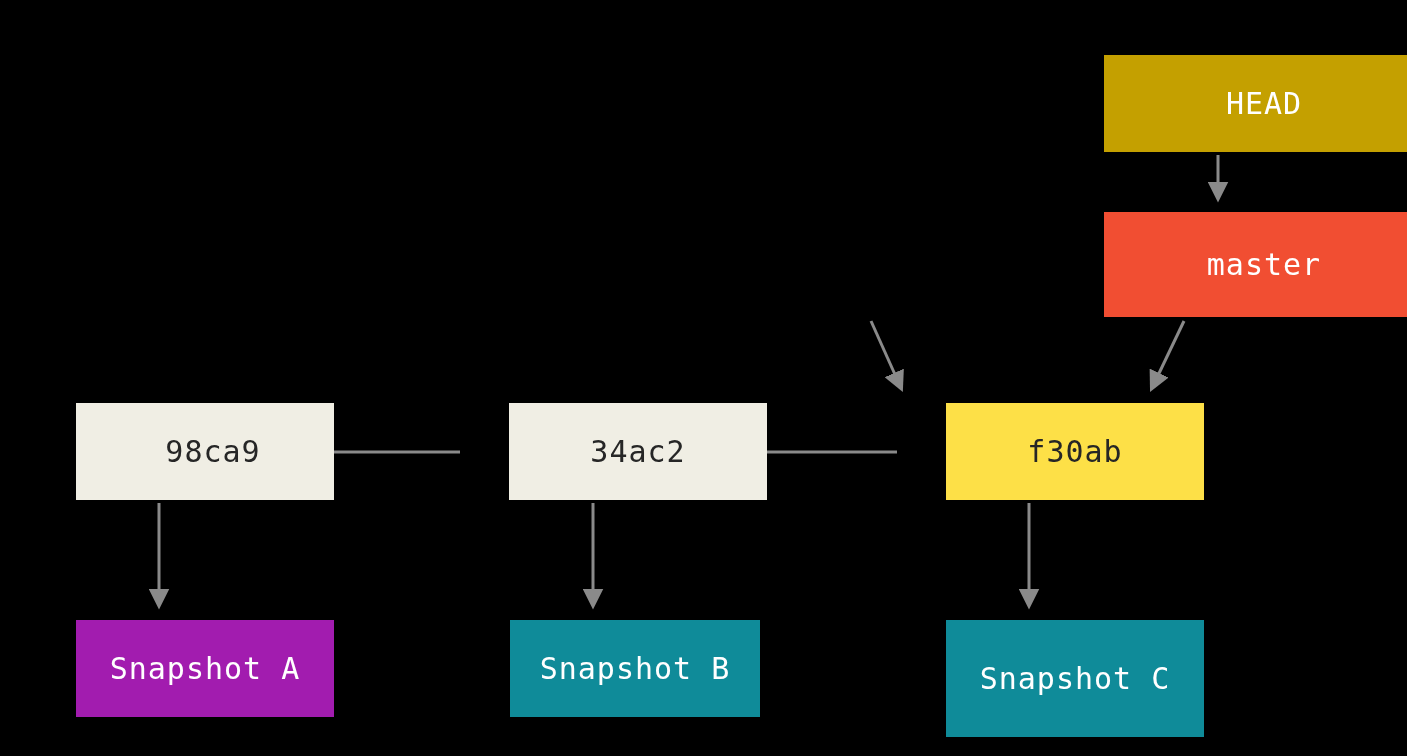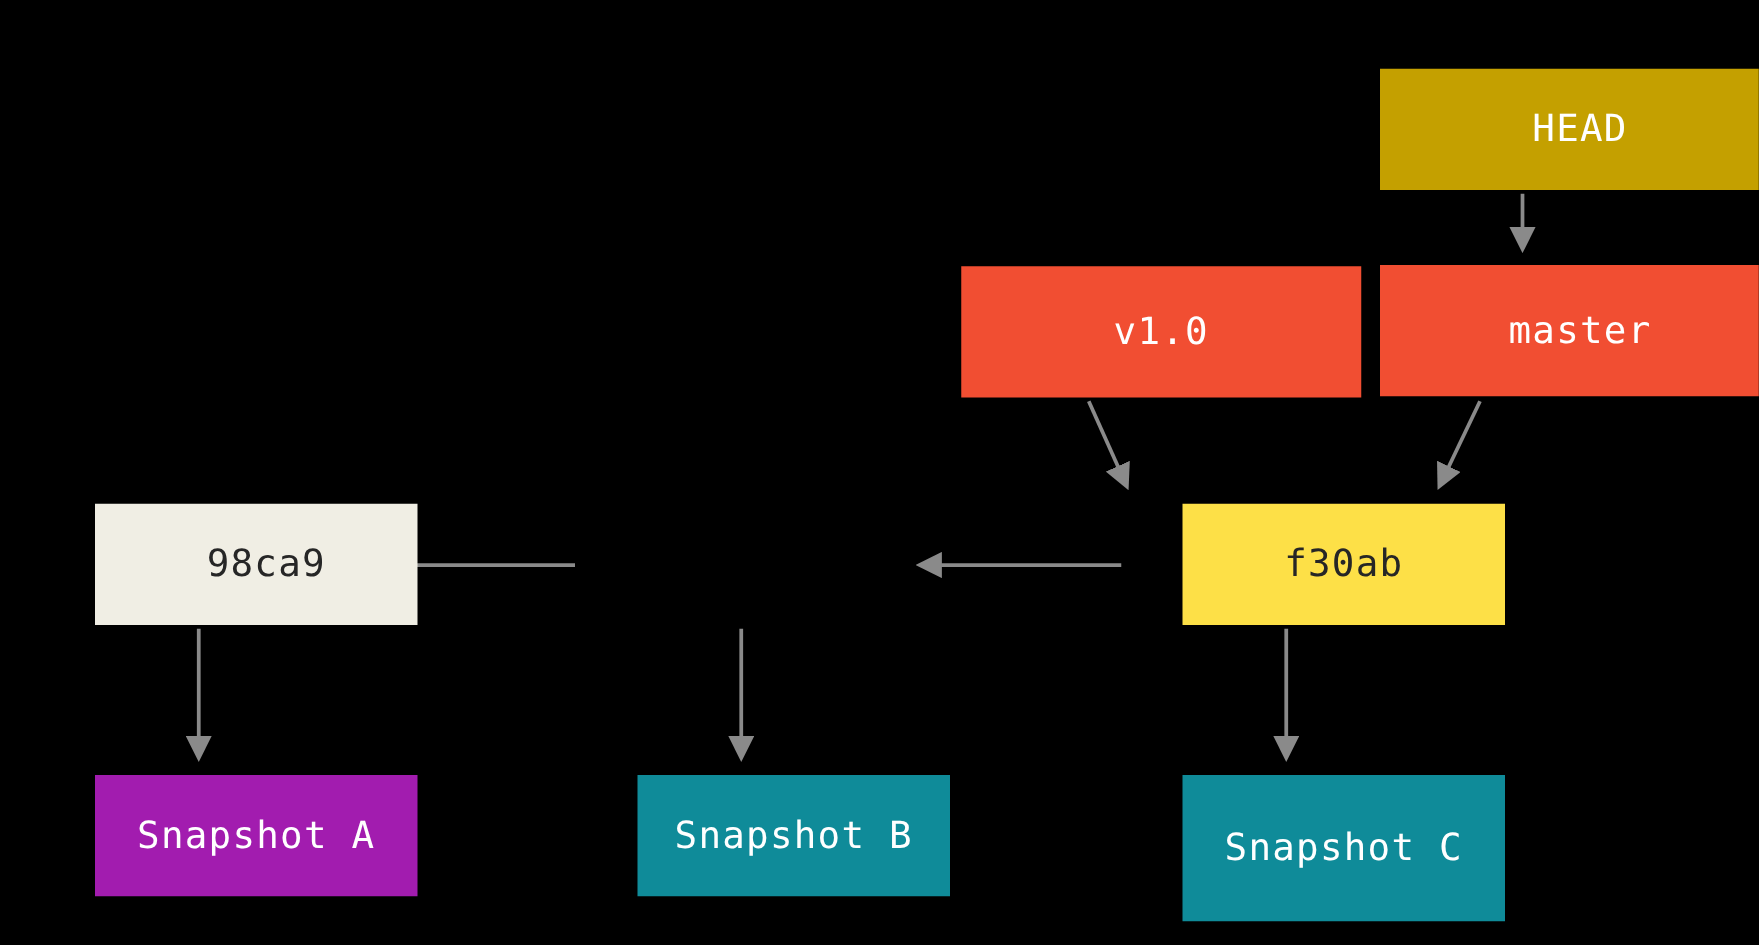--- a/index.html
+++ b/index.html
@@ -67,32 +67,32 @@
     <line class="edge" x1="460" y1="452" x2="300" y2="452" marker-end="url(#arrow)"></line>
     <line class="edge" x1="159" y1="503" x2="159" y2="605" marker-end="url(#arrow)"></line>
     <line class="edge" x1="593" y1="503" x2="593" y2="605" marker-end="url(#arrow)"></line>
     <line class="edge" x1="1029" y1="503" x2="1029" y2="605" marker-end="url(#arrow)"></line>
   </svg>
 
   <div class="node" style="left: 1058px; top: 55px; width: 320px; height: 97px; background-color: rgb(196, 160, 0); color: rgb(255, 255, 255);">
     <span class="node-label">HEAD</span>
   </div>
 
-  <div class="node" style="left: 723px; top: 213px; width: 320px; height: 105px; background-color: rgb(241, 78, 50); color: rgb(255, 255, 255);">
-    <span class="node-label">v1.0</span>
-  </div>
 
   <div class="node" style="left: 1058px; top: 212px; width: 320px; height: 105px; background-color: rgb(241, 78, 50); color: rgb(255, 255, 255);">
     <span class="node-label">master</span>
   </div>
 
   <div class="node" style="left: 30px; top: 403px; width: 258px; height: 97px; background-color: rgb(240, 238, 228); color: rgb(38, 38, 38); padding-left: 16px;">
     <span class="node-label">98ca9</span>
   </div>
 
+  <div class="node" style="left: 463px; top: 403px; width: 258px; height: 97px; background-color: rgb(240, 238, 228); color: rgb(38, 38, 38);">
+    <span class="node-label">34ac2</span>
+  </div>
 
   <div class="node" style="left: 900px; top: 403px; width: 258px; height: 97px; background-color: #fde047; color: rgb(38, 38, 38);">
     <span class="node-label">f30ab</span>
   </div>
 
   <div class="node" style="left: 30px; top: 620px; width: 258px; height: 97px; background-color: #a21caf; color: rgb(255, 255, 255);">
     <span class="node-label">Snapshot A</span>
   </div>
 
   <div class="node" style="left: 464px; top: 620px; width: 250px; height: 97px; background-color: rgb(15, 139, 153); color: rgb(255, 255, 255);">

